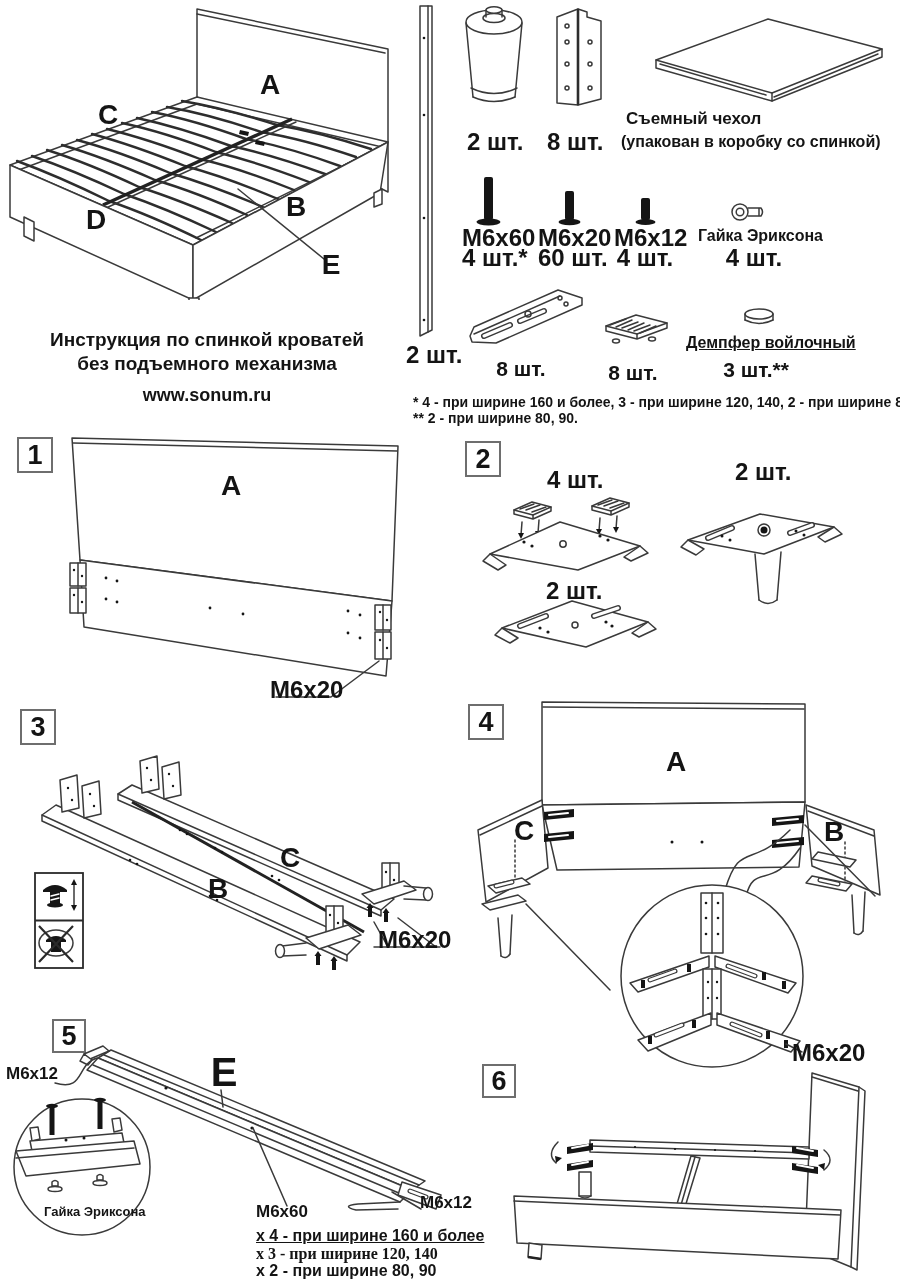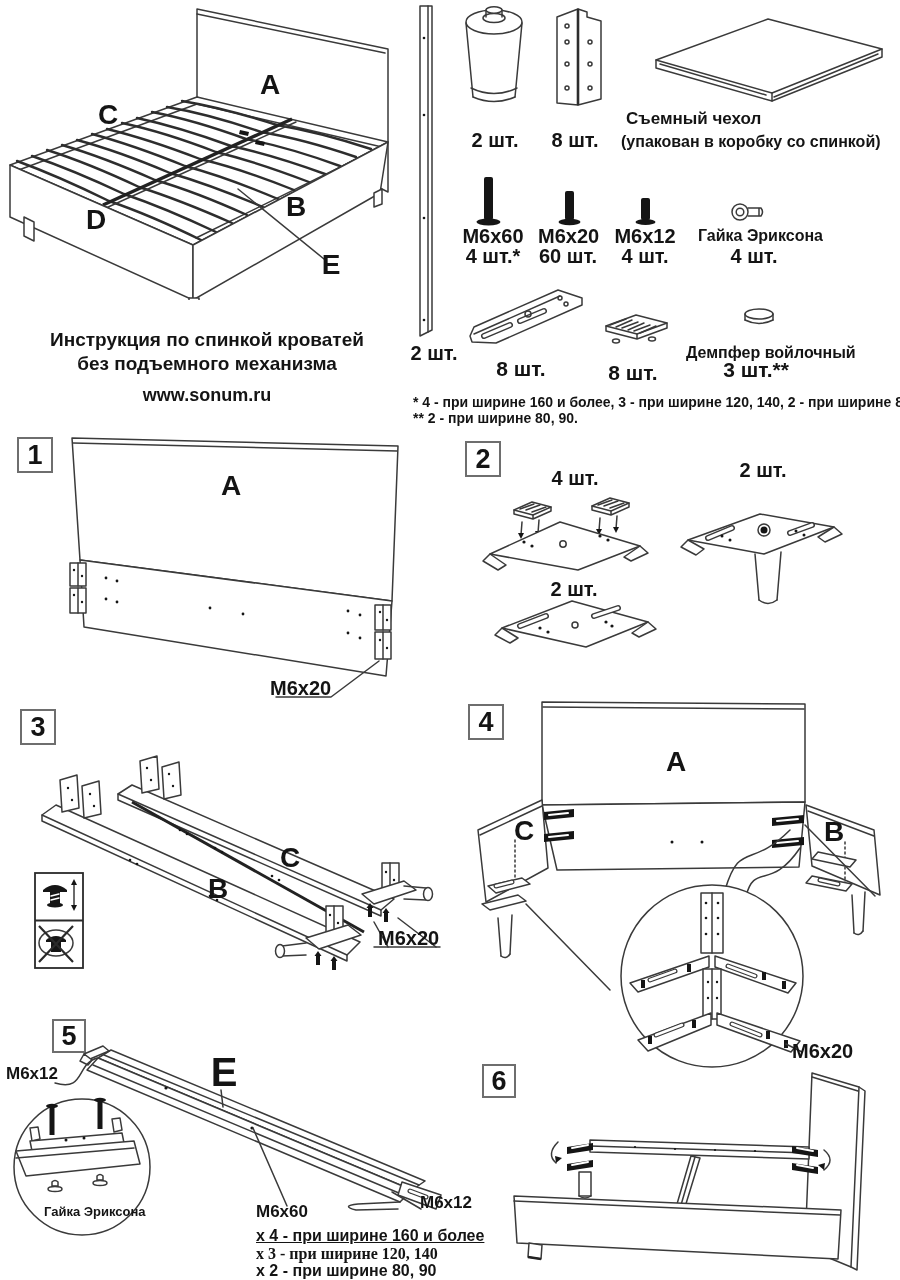--- a/index.html
+++ b/index.html
@@ -2,21 +2,21 @@
 <html><head>
 <meta charset="utf-8">
 <style>
   html,body{margin:0;padding:0;background:#fff;}
   .sheet{position:relative;width:900px;height:1280px;background:#ffffff;overflow:hidden;
          font-family:"Liberation Sans","DejaVu Sans",sans-serif;color:#1a1a1a;}
   .sheet svg{position:absolute;pointer-events:none;}
   .lbl{position:absolute;font-weight:bold;color:#141414;white-space:nowrap;line-height:1.1;}
   .c{text-align:center;}
   .s13{font-size:13px}.s14{font-size:14px}.s15{font-size:16px}.s16{font-size:16px}
-  .s17{font-size:17px}.s18{font-size:18px}.s19{font-size:19px}.s20{font-size:20px}
+  .s17{font-size:17px}.s18{font-size:18px}.s19{font-size:19px}.s20{font-size:24px}
   .s21{font-size:21px}.s28{font-size:28px}.s40{font-size:40px}
   .stepnum{position:absolute;width:36px;height:36px;box-sizing:border-box;border:2px solid #6e6e6e;
            background:#fff;display:flex;align-items:center;justify-content:center;
            font-size:27px;font-weight:bold;color:#141414;}
   
   .s{stroke:#3a3a3a;stroke-width:1.5;fill:none;stroke-linejoin:round;stroke-linecap:round;}
   .w{fill:#ffffff;stroke:#3a3a3a;stroke-width:1.5;stroke-linejoin:round;}
   .b{fill:#151515;stroke:none;}
   .th{stroke:#2d2d2d;stroke-width:2.4;fill:none;stroke-linecap:round;}
   .slot{stroke:#3a3a3a;stroke-width:6;stroke-linecap:round;fill:none;}
@@ -142,21 +142,21 @@
   <div class="lbl s20 c" style="left:462px;top:225px;width:62px;">М6х60</div>
   <div class="lbl s20 c" style="left:462px;top:245px;width:62px;">4 шт.*</div>
   <div class="lbl s20 c" style="left:538px;top:225px;width:60px;">М6х20</div>
   <div class="lbl s20 c" style="left:538px;top:245px;width:60px;">60 шт.</div>
   <div class="lbl s20 c" style="left:614px;top:225px;width:62px;">М6х12</div>
   <div class="lbl s20 c" style="left:614px;top:245px;width:62px;">4 шт.</div>
   <div class="lbl s15 c" style="left:698px;top:227px;width:112px;">Гайка Эриксона</div>
   <div class="lbl s20 c" style="left:698px;top:245px;width:112px;">4 шт.</div>
   <div class="lbl s21 c" style="left:492px;top:357px;width:58px;">8 шт.</div>
   <div class="lbl s21 c" style="left:603px;top:361px;width:60px;">8 шт.</div>
-  <div class="lbl s16 c" style="left:686px;top:344px;width:140px;">Демпфер войлочный</div>
+  <div class="lbl s16 c" style="left:686px;top:334px;width:140px;text-decoration:underline;">Демпфер войлочный</div>
   <div class="lbl s21 c" style="left:686px;top:358px;width:140px;text-align:center;">3 шт.**</div>
   <div class="lbl s14" style="left:413px;top:395px;">* 4 - при ширине 160 и более, 3 - при ширине 120, 140, 2 - при ширине 80, 90.</div>
   <div class="lbl s14" style="left:413px;top:411px;">** 2 - при ширине 80, 90.</div>
 
   <div class="stepnum" style="left:17px;top:437px;">1</div>
   <svg style="left:10px;top:430px" width="440" height="280" viewBox="0 0 440 280">
     <path class="w" d="M62,8 L388,16 L382,171 L70,130 Z"></path>
     <path class="s" d="M63,13 L387,21"></path>
     <path class="w" d="M70,130 L382,171 L376,246 L74,197 Z"></path>
     <rect class="w" x="60" y="133" width="16" height="23"></rect>

